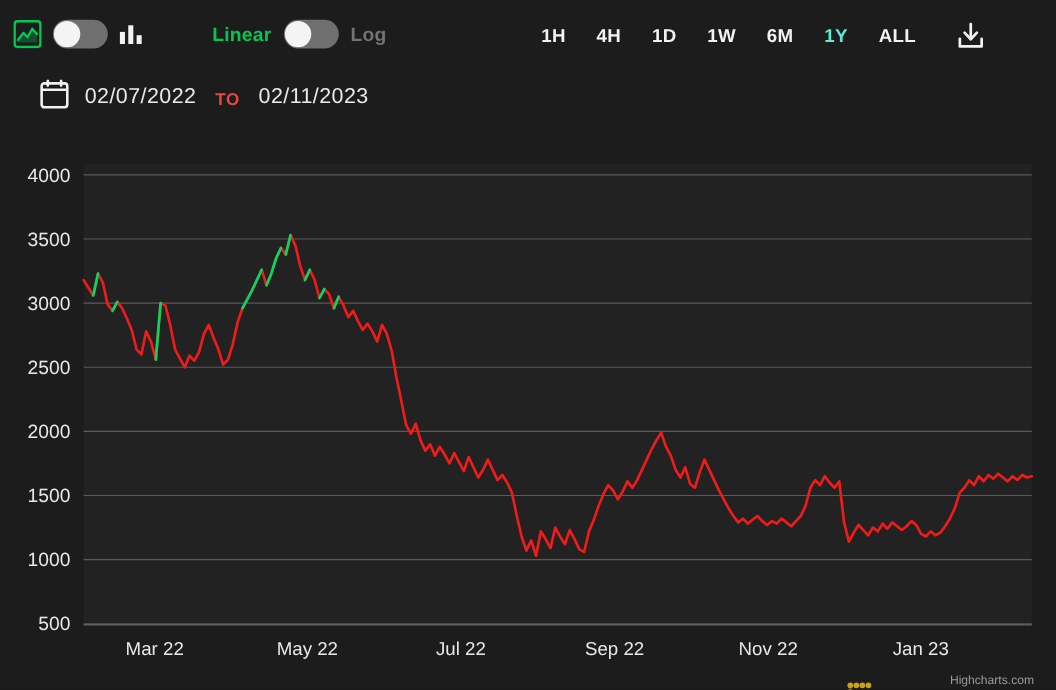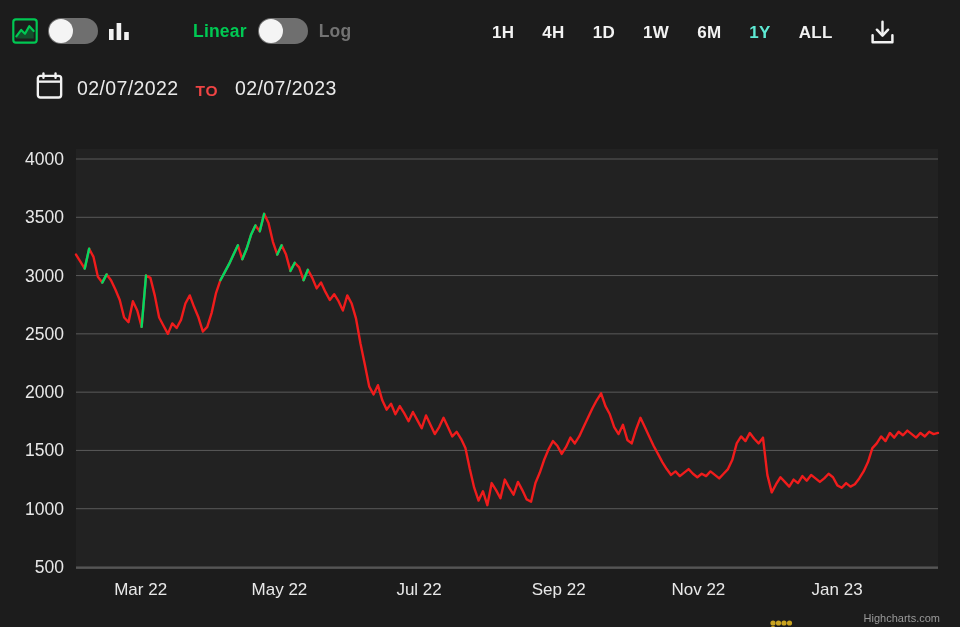--- a/index.html
+++ b/index.html
@@ -120,21 +120,21 @@
     <span>
       <svg class="icon-cal" viewBox="0 0 24 25" aria-hidden="true">
         <rect x="1.6" y="3.4" width="20.8" height="19.4" rx="2.2" fill="none" stroke="#f2f2f2" stroke-width="2.1"></rect>
         <path d="M1.6 8.6 L22.4 8.6" stroke="#f2f2f2" stroke-width="2.1"></path>
         <path d="M6.6 1.3 L6.6 5.2" stroke="#f2f2f2" stroke-width="2.1" stroke-linecap="round"></path>
         <path d="M17.4 1.3 L17.4 5.2" stroke="#f2f2f2" stroke-width="2.1" stroke-linecap="round"></path>
       </svg>
     </span>
     <span class="date-txt">02/07/2022</span>
     <span class="date-to">TO</span>
-    <span class="date-txt">02/07/2023</span>
+    <span class="date-txt">02/11/2023</span>
   </div>
 
   <div class="chart-wrap">
     <svg class="chart-svg" id="chart" viewBox="0 0 960 499" preserveAspectRatio="none">
       <rect x="0" y="0" width="960" height="499" fill="#1c1c1c"></rect>
       <rect id="plotbg" fill="#222222" x="76" y="21" width="862" height="418"></rect>
       <g id="gridlines">
           <line x1="76" x2="938" y1="439" y2="439" stroke="#5a5a5a" stroke-width="1"></line>
           <line x1="76" x2="938" y1="380.7142857142857" y2="380.7142857142857" stroke="#5a5a5a" stroke-width="1"></line>
           <line x1="76" x2="938" y1="322.42857142857144" y2="322.42857142857144" stroke="#5a5a5a" stroke-width="1"></line>

